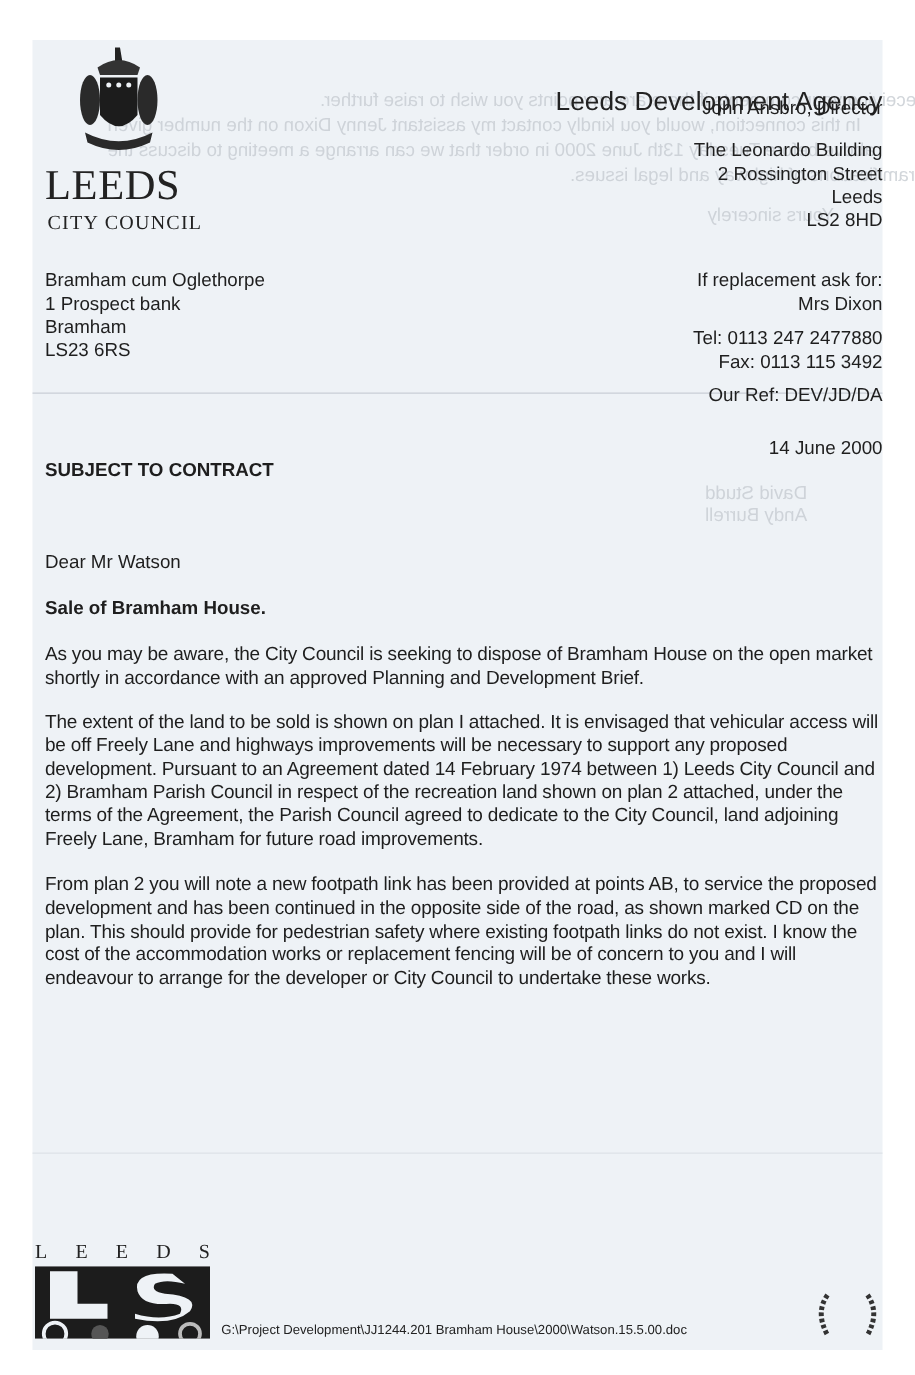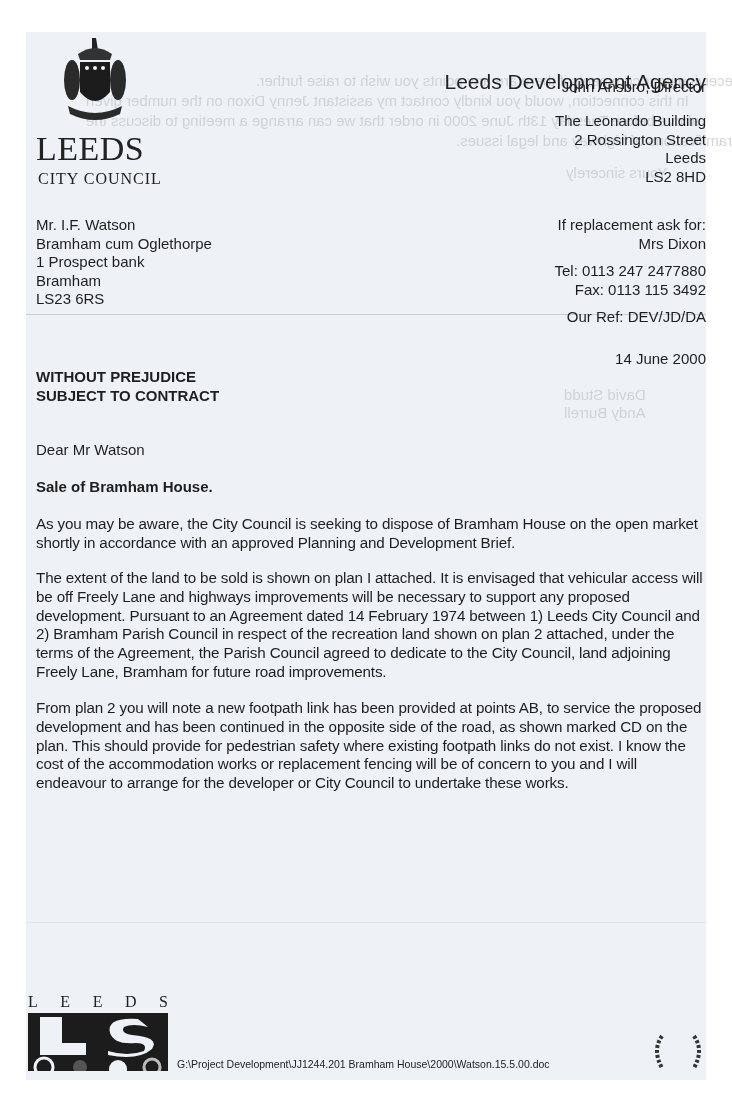--- a/index.html
+++ b/index.html
@@ -81,40 +81,38 @@
 <div class="agency">Leeds Development Agency</div>
 <div class="rblock" style="top:78px;">John Ansbro, Director</div>
 <div class="rblock" style="top:112px;">
   <div>The Leonardo Building</div>
   <div>2 Rossington Street</div>
   <div>Leeds</div>
   <div>LS2 8HD</div>
 </div>
 
 <div class="lblock" style="top:216px;">
-  <div>Mr. I.F. Watson</div>
   <div>Bramham cum Oglethorpe</div>
   <div>1 Prospect bank</div>
   <div>Bramham</div>
   <div>LS23 6RS</div>
 </div>
 
 <div class="rblock" style="top:216px;">
   <div>If replacement ask for:</div>
   <div>Mrs Dixon</div>
 </div>
 <div class="rblock" style="top:262px;text-align:right;">
   <div>Tel: 0113 247 2477880</div>
   <div>Fax: 0113  115 3492</div>
 </div>
 <div class="rblock" style="top:308px;">Our Ref: DEV/JD/DA</div>
 <div class="rblock" style="top:350px;">14 June 2000</div>
 
 <div class="lblock bold" style="top:368px;">
-  <div>WITHOUT PREJUDICE</div>
   <div>SUBJECT TO CONTRACT</div>
 </div>
 
 <div class="lblock" style="top:441px;">Dear Mr Watson</div>
 <div class="lblock bold" style="top:478px;">Sale of Bramham House.</div>
 <div class="para" style="top:515px;">As you may be aware, the City Council is seeking to dispose of Bramham House on the open market shortly in accordance with an approved Planning and Development Brief.</div>
 <div class="para" style="top:569px;">The extent of the land to be sold is shown on plan I attached.  It is envisaged that vehicular access will be off Freely Lane and highways improvements will be necessary to support any proposed development. Pursuant to an Agreement dated 14 February 1974 between 1) Leeds City Council and 2) Bramham Parish Council in respect of the recreation land shown on plan 2 attached, under the terms of the Agreement, the Parish Council agreed to dedicate to the City Council, land adjoining Freely Lane, Bramham for future road improvements.</div>
 <div class="para" style="top:699px;">From plan 2 you will note a new footpath link has been provided at points AB, to service the proposed development and has been continued in the opposite side of the road, as shown marked CD on the plan.  This should provide for pedestrian safety where existing footpath links do not exist.  I know the cost of the accommodation works or replacement fencing will be of concern to you and I will endeavour to arrange for the developer or City Council to undertake these works.</div>
 
 <div class="footer-logo">

